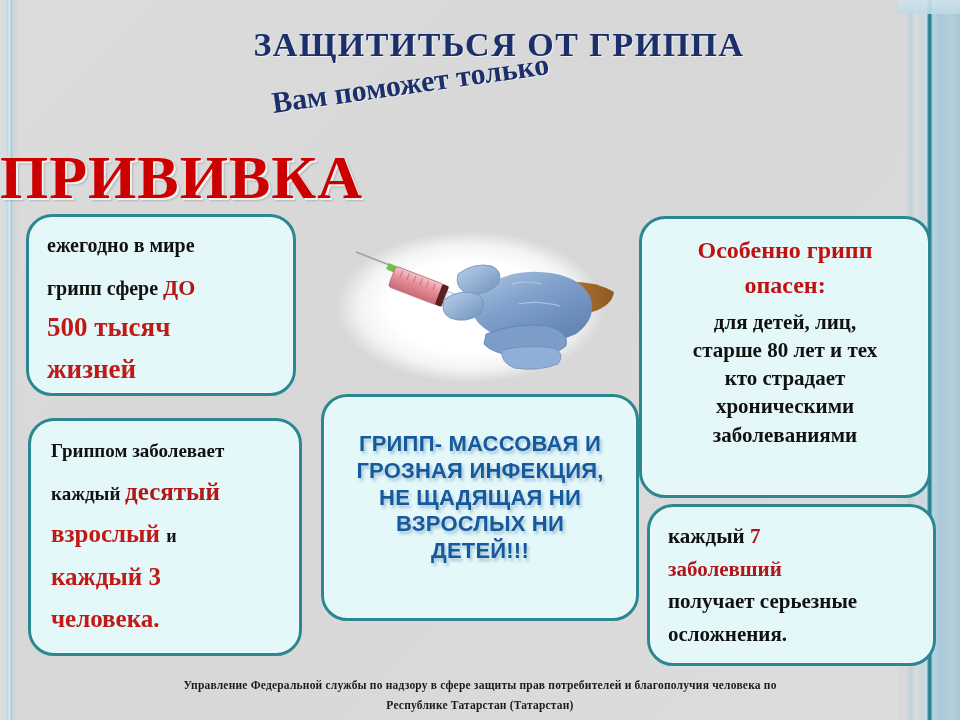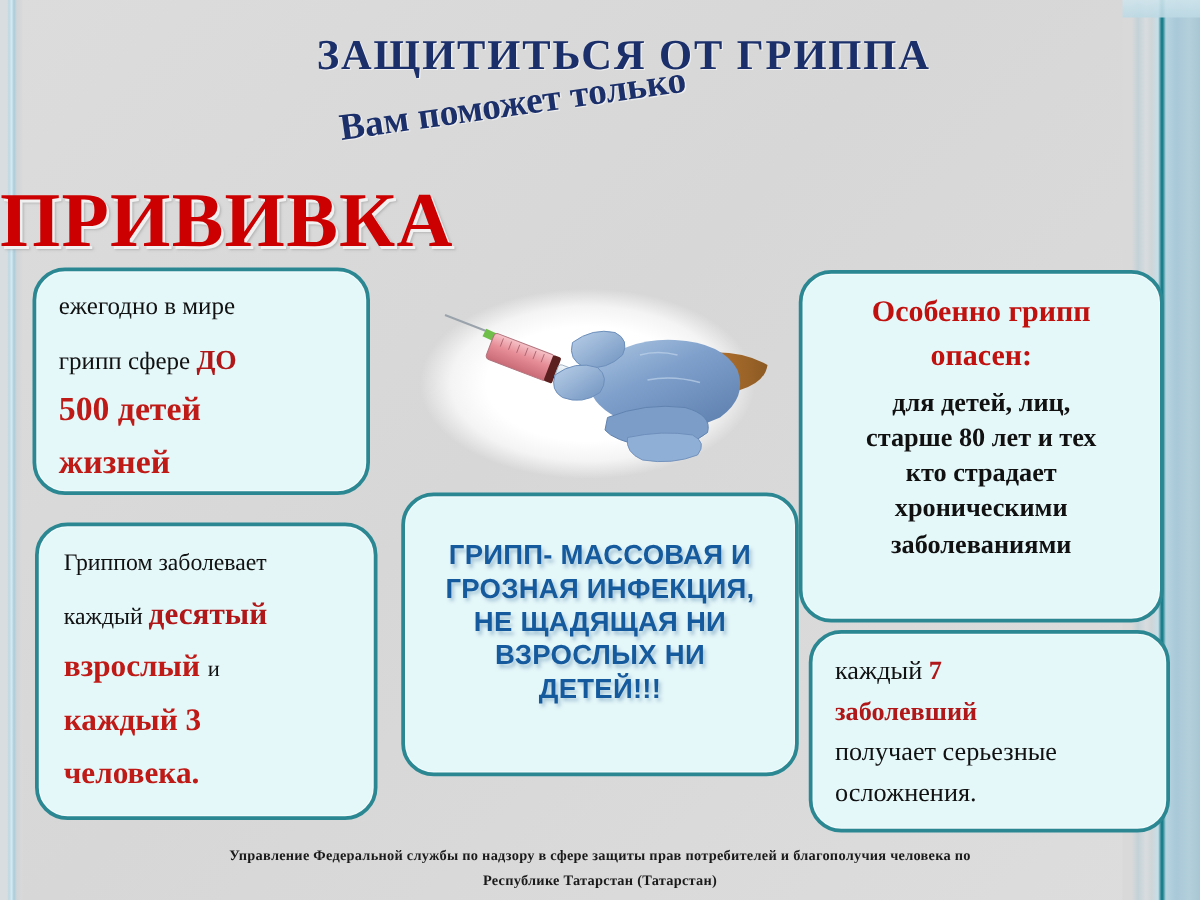--- a/index.html
+++ b/index.html
@@ -103,21 +103,21 @@
     padding: 10px 14px;
     line-height: 1.46;
   }
   #box-left-top   { left: 26px;  top: 214px; width: 270px; height: 182px; }
   #box-left-bot   { left: 28px;  top: 418px; width: 274px; height: 238px; }
   #box-center     { left: 321px; top: 394px; width: 318px; height: 227px; }
   #box-right-top  { left: 639px; top: 216px; width: 292px; height: 282px; }
   #box-right-bot  { left: 647px; top: 504px; width: 289px; height: 162px; }
 
   .ln { display: block; }
-  .blk { color: #111111; font-weight: normal; }
+  .blk { color: #111111; font-weight: bold; }
   .red { color: #b11718; font-weight: bold; }
   .red-lg { color: #c01a17; font-weight: bold; }
 
   
   #box-left-top .box-inner { padding: 14px 0 0 18px; font-size: 20px; }
   #box-left-top .l1 { font-size: 20px; margin-bottom: 12px; }
   #box-left-top .l2 { font-size: 20px; margin-bottom: 4px; }
   #box-left-top .l2 .red { font-size: 22px; }
   #box-left-top .l3 { font-size: 27px; margin-bottom: 2px; }
   #box-left-top .l4 { font-size: 27px; }
@@ -261,21 +261,21 @@
 
   <div class="box" id="box-left-top">
     <div class="box-inner">
       <span class="ln l1 blk">ежегодно в мире</span>
       <span class="ln l2">
         <span class="blk">грипп сфере</span>
         <span class="red">ДО</span>
       </span>
       <span class="ln l3">
         <span class="red-lg">500</span>
-        <span class="red-lg">детей</span>
+        <span class="red-lg">тысяч</span>
       </span>
       <span class="ln l4 red-lg">жизней</span>
     </div>
   </div>
 
   <div class="box" id="box-left-bot">
     <div class="box-inner">
       <span class="ln l1 blk">Гриппом заболевает</span>
       <span class="ln l2">
         <span class="blk">каждый</span>

